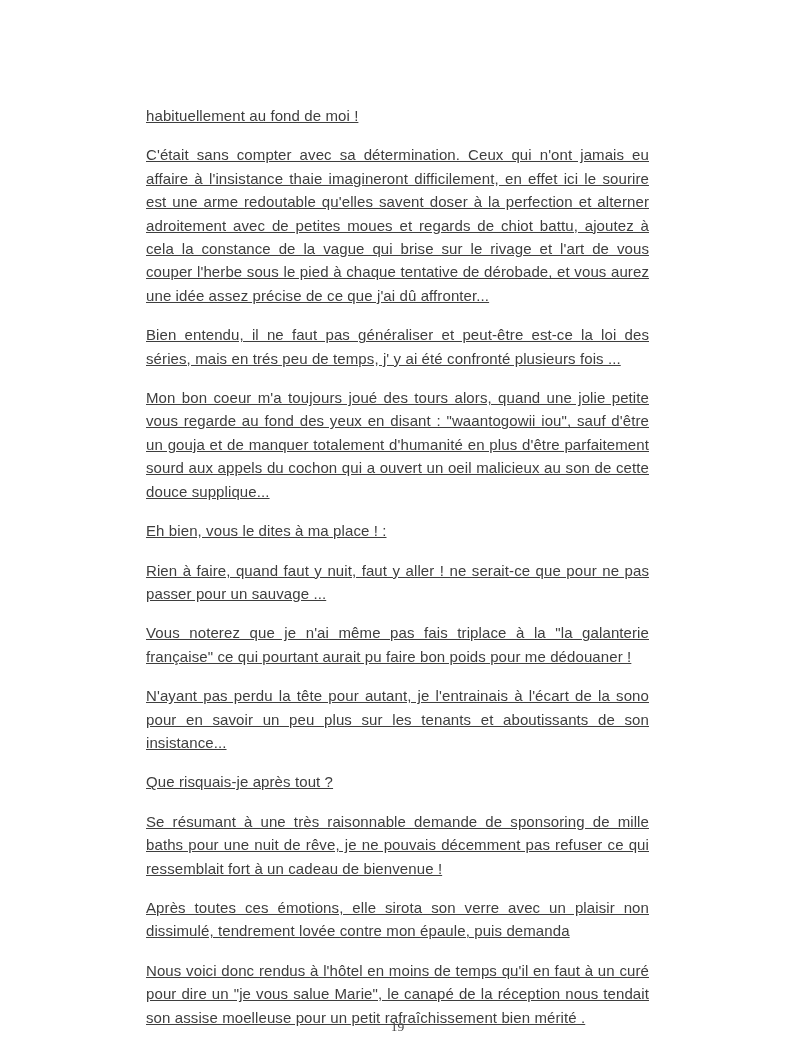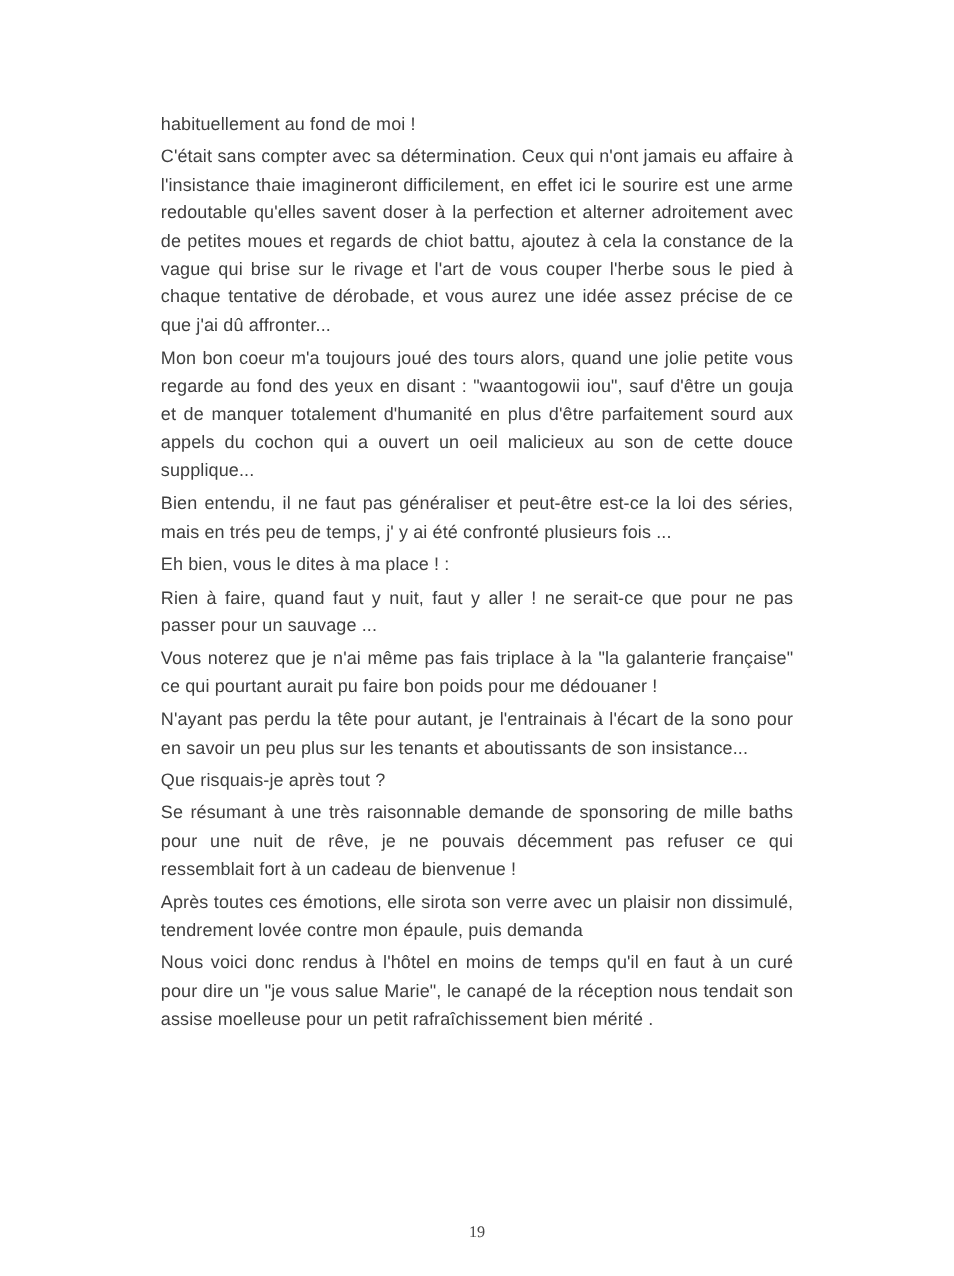--- a/index.html
+++ b/index.html
@@ -20,43 +20,44 @@
     position: absolute;
     top: 88px;
     left: 130px;
     width: 535px;
     font-size: 15px;
     line-height: 23.4px;
     text-align: justify;
     letter-spacing: 0.1px;
   }
   .text-block p {
-    margin: 4px;
+    margin: 16px;
     padding: 0;
+    text-decoration: underline;
   }
   .page-footer {
     position: absolute;
     left: 0;
     right: 0;
     bottom: 28px;
     text-align: center;
     font-family: "Liberation Serif", serif;
     font-size: 13.5px;
     color: #474747;
   }
 </style>
 </head>
 <body>
 
 <div class="page">
   <div class="text-block">
     <p>habituellement au fond de moi !</p>
     <p>C'était sans compter avec sa détermination. Ceux qui n'ont jamais eu affaire à l'insistance thaie imagineront difficilement, en effet ici le sourire est une arme redoutable qu'elles savent doser à la perfection et alterner adroitement avec de petites moues et regards de chiot battu, ajoutez à cela la constance de la vague qui brise sur le rivage et l'art de vous couper l'herbe sous le pied à chaque tentative de dérobade, et vous aurez une idée assez précise de ce que j'ai dû affronter...</p>
+    <p>Bien entendu, il ne faut pas généraliser et peut-être est-ce la loi des séries, mais en trés peu de temps, j' y ai été confronté plusieurs fois ...</p>
     <p>Mon bon coeur m'a toujours joué des tours alors, quand une jolie petite vous regarde au fond des yeux en disant : "waantogowii iou", sauf d'être un gouja et de manquer totalement d'humanité en plus d'être parfaitement sourd aux appels du cochon qui a ouvert un oeil malicieux au son de cette douce supplique...</p>
-    <p>Bien entendu, il ne faut pas généraliser et peut-être est-ce la loi des séries, mais en trés peu de temps, j' y ai été confronté plusieurs fois ...</p>
     <p>Eh bien, vous le dites à ma place ! :</p>
     <p>Rien à faire, quand faut y nuit, faut y aller ! ne serait-ce que pour ne pas passer pour un sauvage ...</p>
     <p>Vous noterez que je n'ai même pas fais triplace à la "la galanterie française" ce qui pourtant aurait pu faire bon poids pour me dédouaner !</p>
     <p>N'ayant pas perdu la tête pour autant, je l'entrainais à l'écart de la sono pour en savoir un peu plus sur les tenants et aboutissants de son insistance...</p>
     <p>Que risquais-je après tout ?</p>
     <p>Se résumant à une très raisonnable demande de sponsoring de mille baths pour une nuit de rêve, je ne pouvais décemment pas refuser ce qui ressemblait fort à un cadeau de bienvenue !</p>
     <p>Après toutes ces émotions, elle sirota son verre avec un plaisir non dissimulé, tendrement lovée contre mon épaule, puis demanda</p>
     <p>Nous voici donc rendus à l'hôtel en moins de temps qu'il en faut à un curé pour dire un "je vous salue Marie", le canapé de la réception nous tendait son assise moelleuse pour un petit rafraîchissement bien mérité .</p>
   </div>
   <div class="page-footer">

